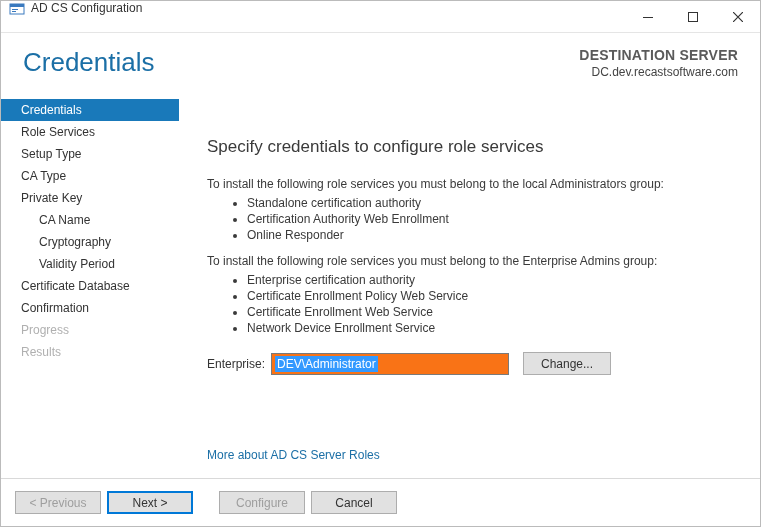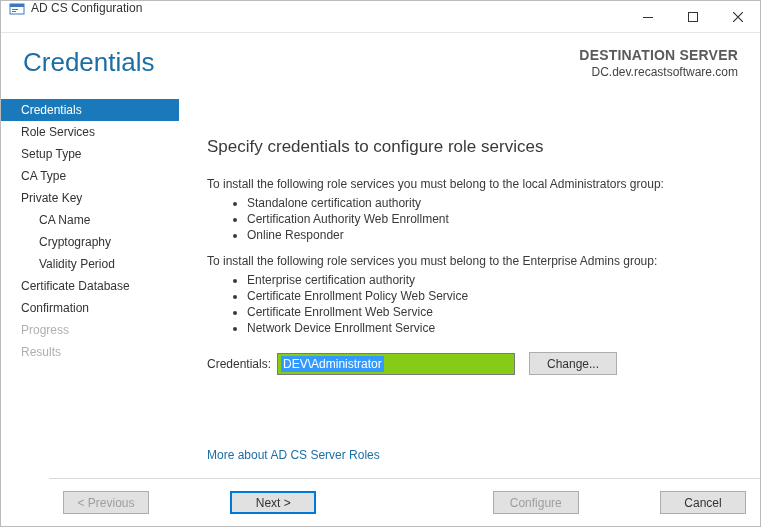--- a/index.html
+++ b/index.html
@@ -124,21 +124,21 @@
     margin-top: 16px;
   }
   .cred-label { font-size: 12px; color: #333; }
   .cred-fake-input {
     width: 238px;
     height: 22px;
     border: 1px solid #7a7a7a;
     display: flex;
     align-items: center;
     padding: 0 3px;
-    background: #84cc16;
+    background: #f97316;
   }
   .cred-fake-input .seltext {
     background: #3399ff;
     color: #fff;
     padding: 0 2px;
     font-size: 12px;
     line-height: 16px;
   }
   .change-btn {
     margin-left: 8px;
@@ -156,24 +156,23 @@
     left: 28px;
     color: #1b6fa6;
     font-size: 12px;
   }
   
   .footer {
     height: 48px;
     border-top: 1px solid #d9d9d9;
     display: flex;
     align-items: center;
-    justify-content: space-between;
+    justify-content: flex-start;
     gap: 6px;
     padding: 0 14px;
-    margin-left: 48px;
   }
   .footer button {
     height: 23px;
     width: 86px;
     font-family: inherit;
     font-size: 12px;
     background: #e1e1e1;
     border: 1px solid #adadad;
     color: #333;
   }
@@ -256,21 +255,21 @@
 
     <p class="lead">To install the following role services you must belong to the Enterprise Admins group:</p>
     <ul>
       <li>Enterprise certification authority</li>
       <li>Certificate Enrollment Policy Web Service</li>
       <li>Certificate Enrollment Web Service</li>
       <li>Network Device Enrollment Service</li>
     </ul>
 
     <div class="cred-row">
-      <span class="cred-label">Credentials:</span>
+      <span class="cred-label">Enterprise:</span>
       <div class="cred-fake-input">
         <span class="seltext">DEV\Administrator</span>
       </div>
       <button class="change-btn">Change...</button>
     </div>
 
     <div class="more-link">More about AD CS Server Roles</div>
   </div>
 </div>
 

